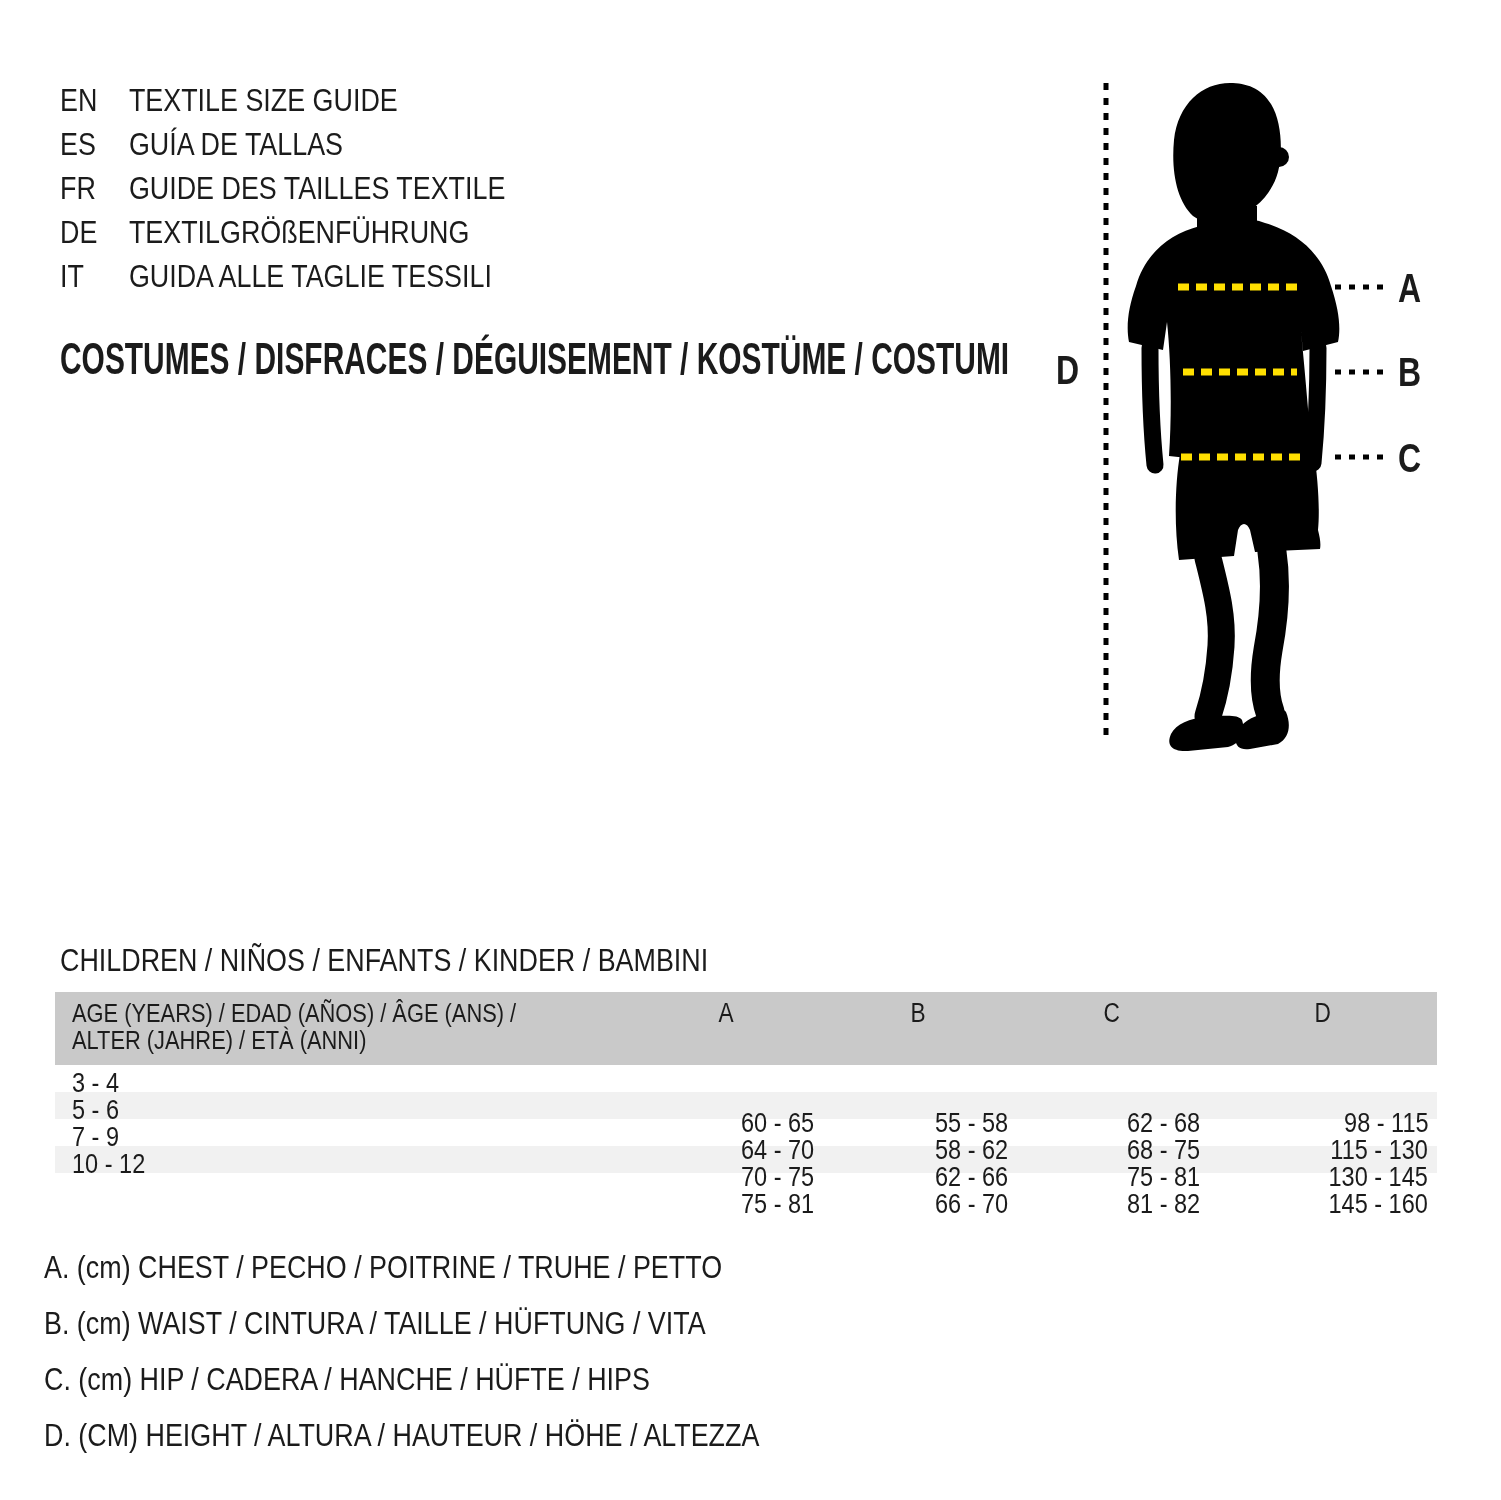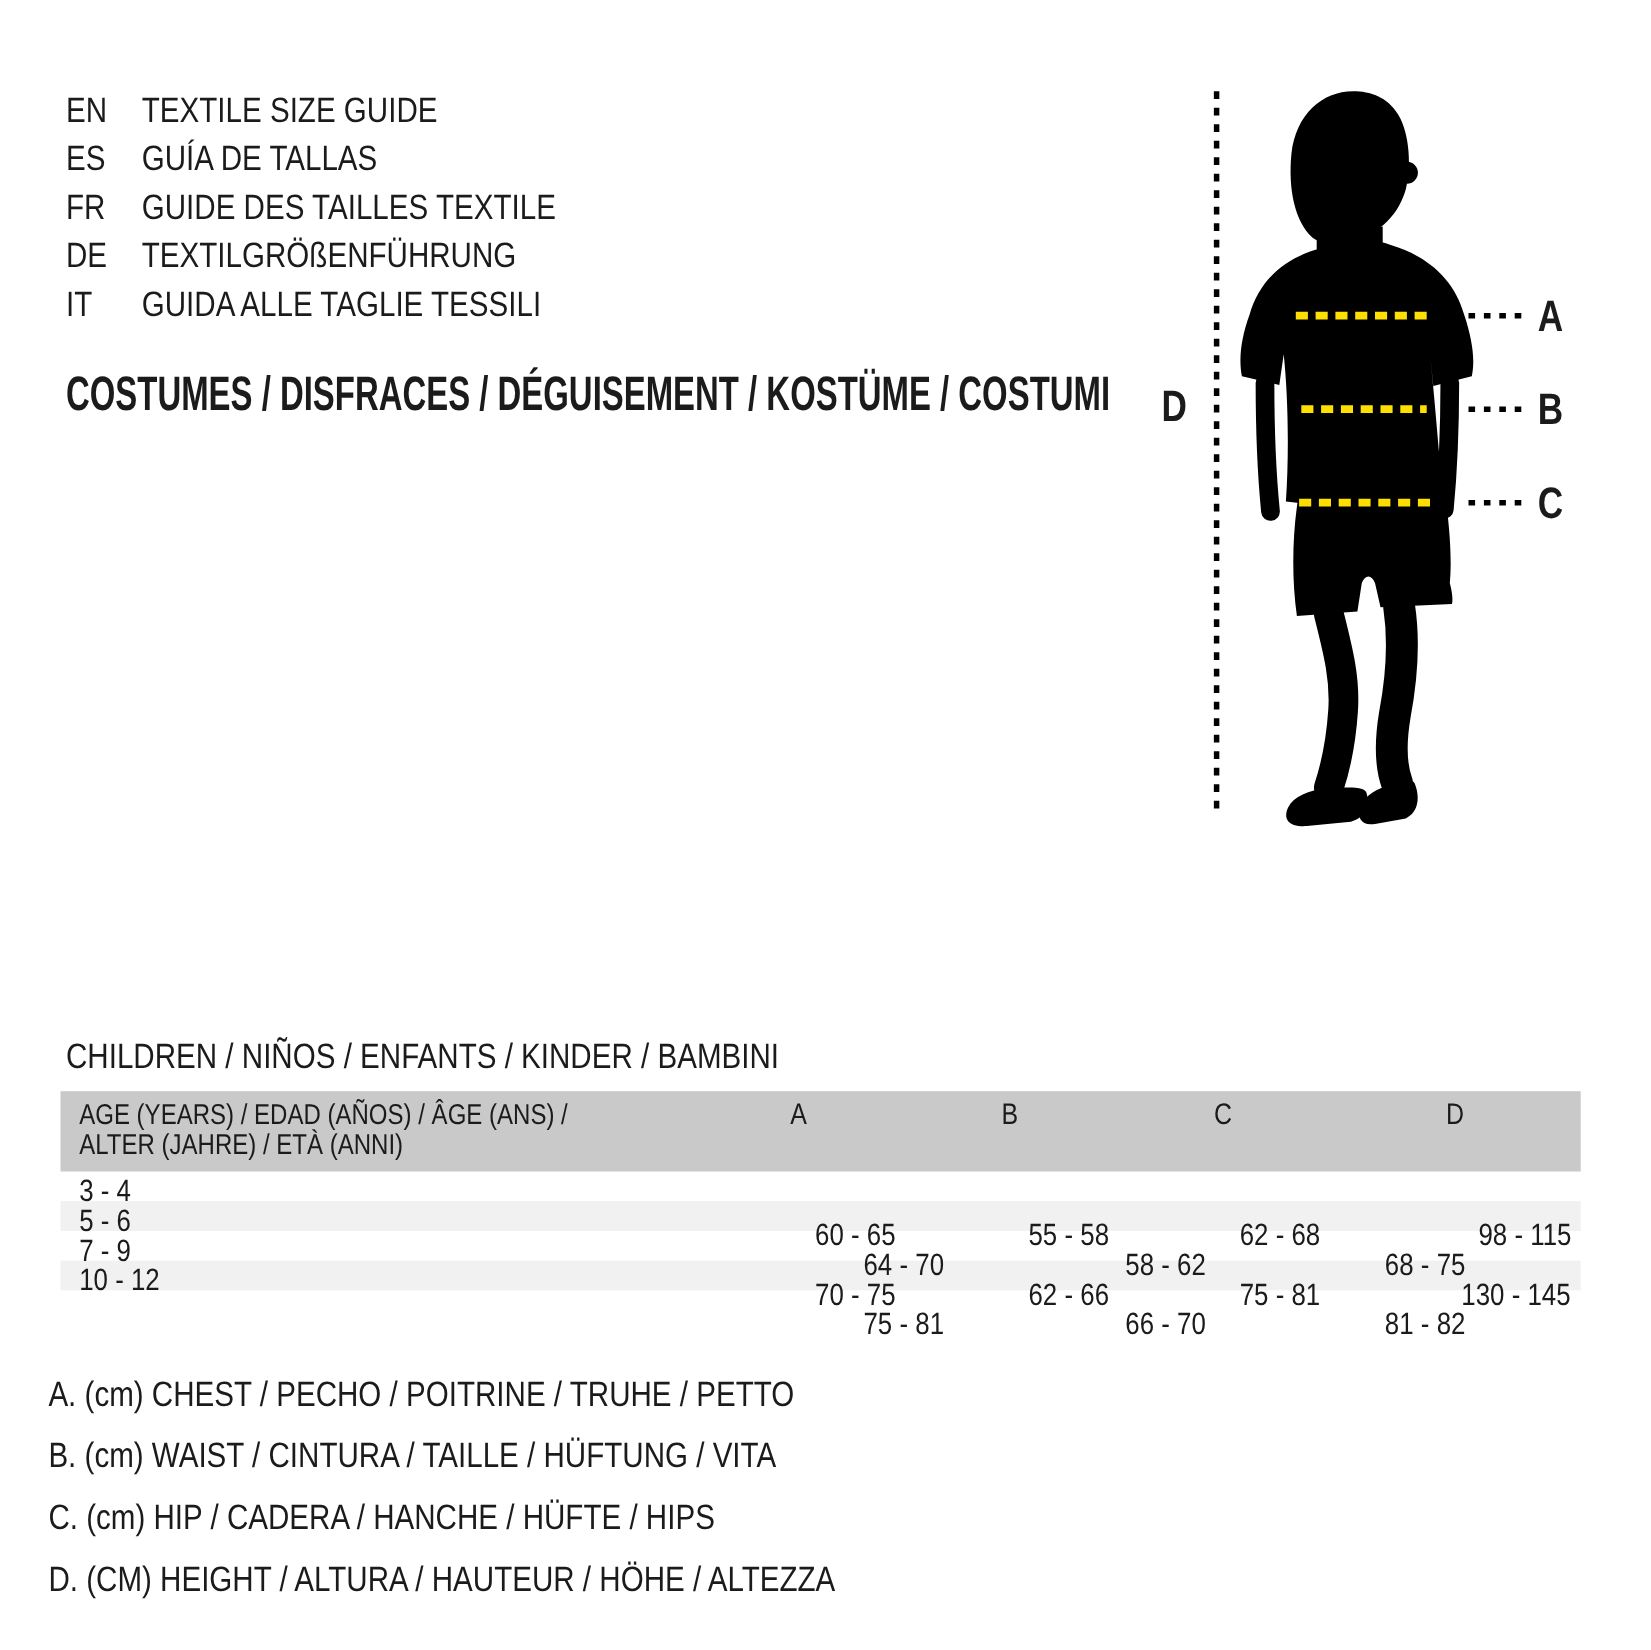--- a/index.html
+++ b/index.html
@@ -33,21 +33,21 @@
 
   
   #size-table { position:absolute; left:55px; top:992px; width:1382px; }
   .t-row { display:grid; grid-template-columns:41.7% 13.75% 14.05% 13.9% 16.6%; }
   .t-header { background:#c9c9c9; height:73px; }
   .t-header .age-cell { padding:8px 0 0 17px; font-size:26px; line-height:27px; }
   .t-header .col-cell { padding-top:8px; font-size:27px; line-height:27px; text-align:center; }
   .d-row { height:27px; line-height:35px; font-size:28px; }
   .d-row .age-cell { padding-left:17px; text-align:left; }
   .d-row .val-cell { text-align:right;margin-top:40px; }
-  .d-row.alt { background:#f1f1f1;gap:44px; }
+  .d-row.alt { background:#f1f1f1; }
 
   
   #legend { position:absolute; left:44px; top:1239px; }
   .legend-line { height:56px; line-height:56px; font-size:32px; white-space:nowrap; transform:scaleX(.84); transform-origin:0 50%; }
 </style>
 </head>
 <body>
 
 <div id="stage">
 

